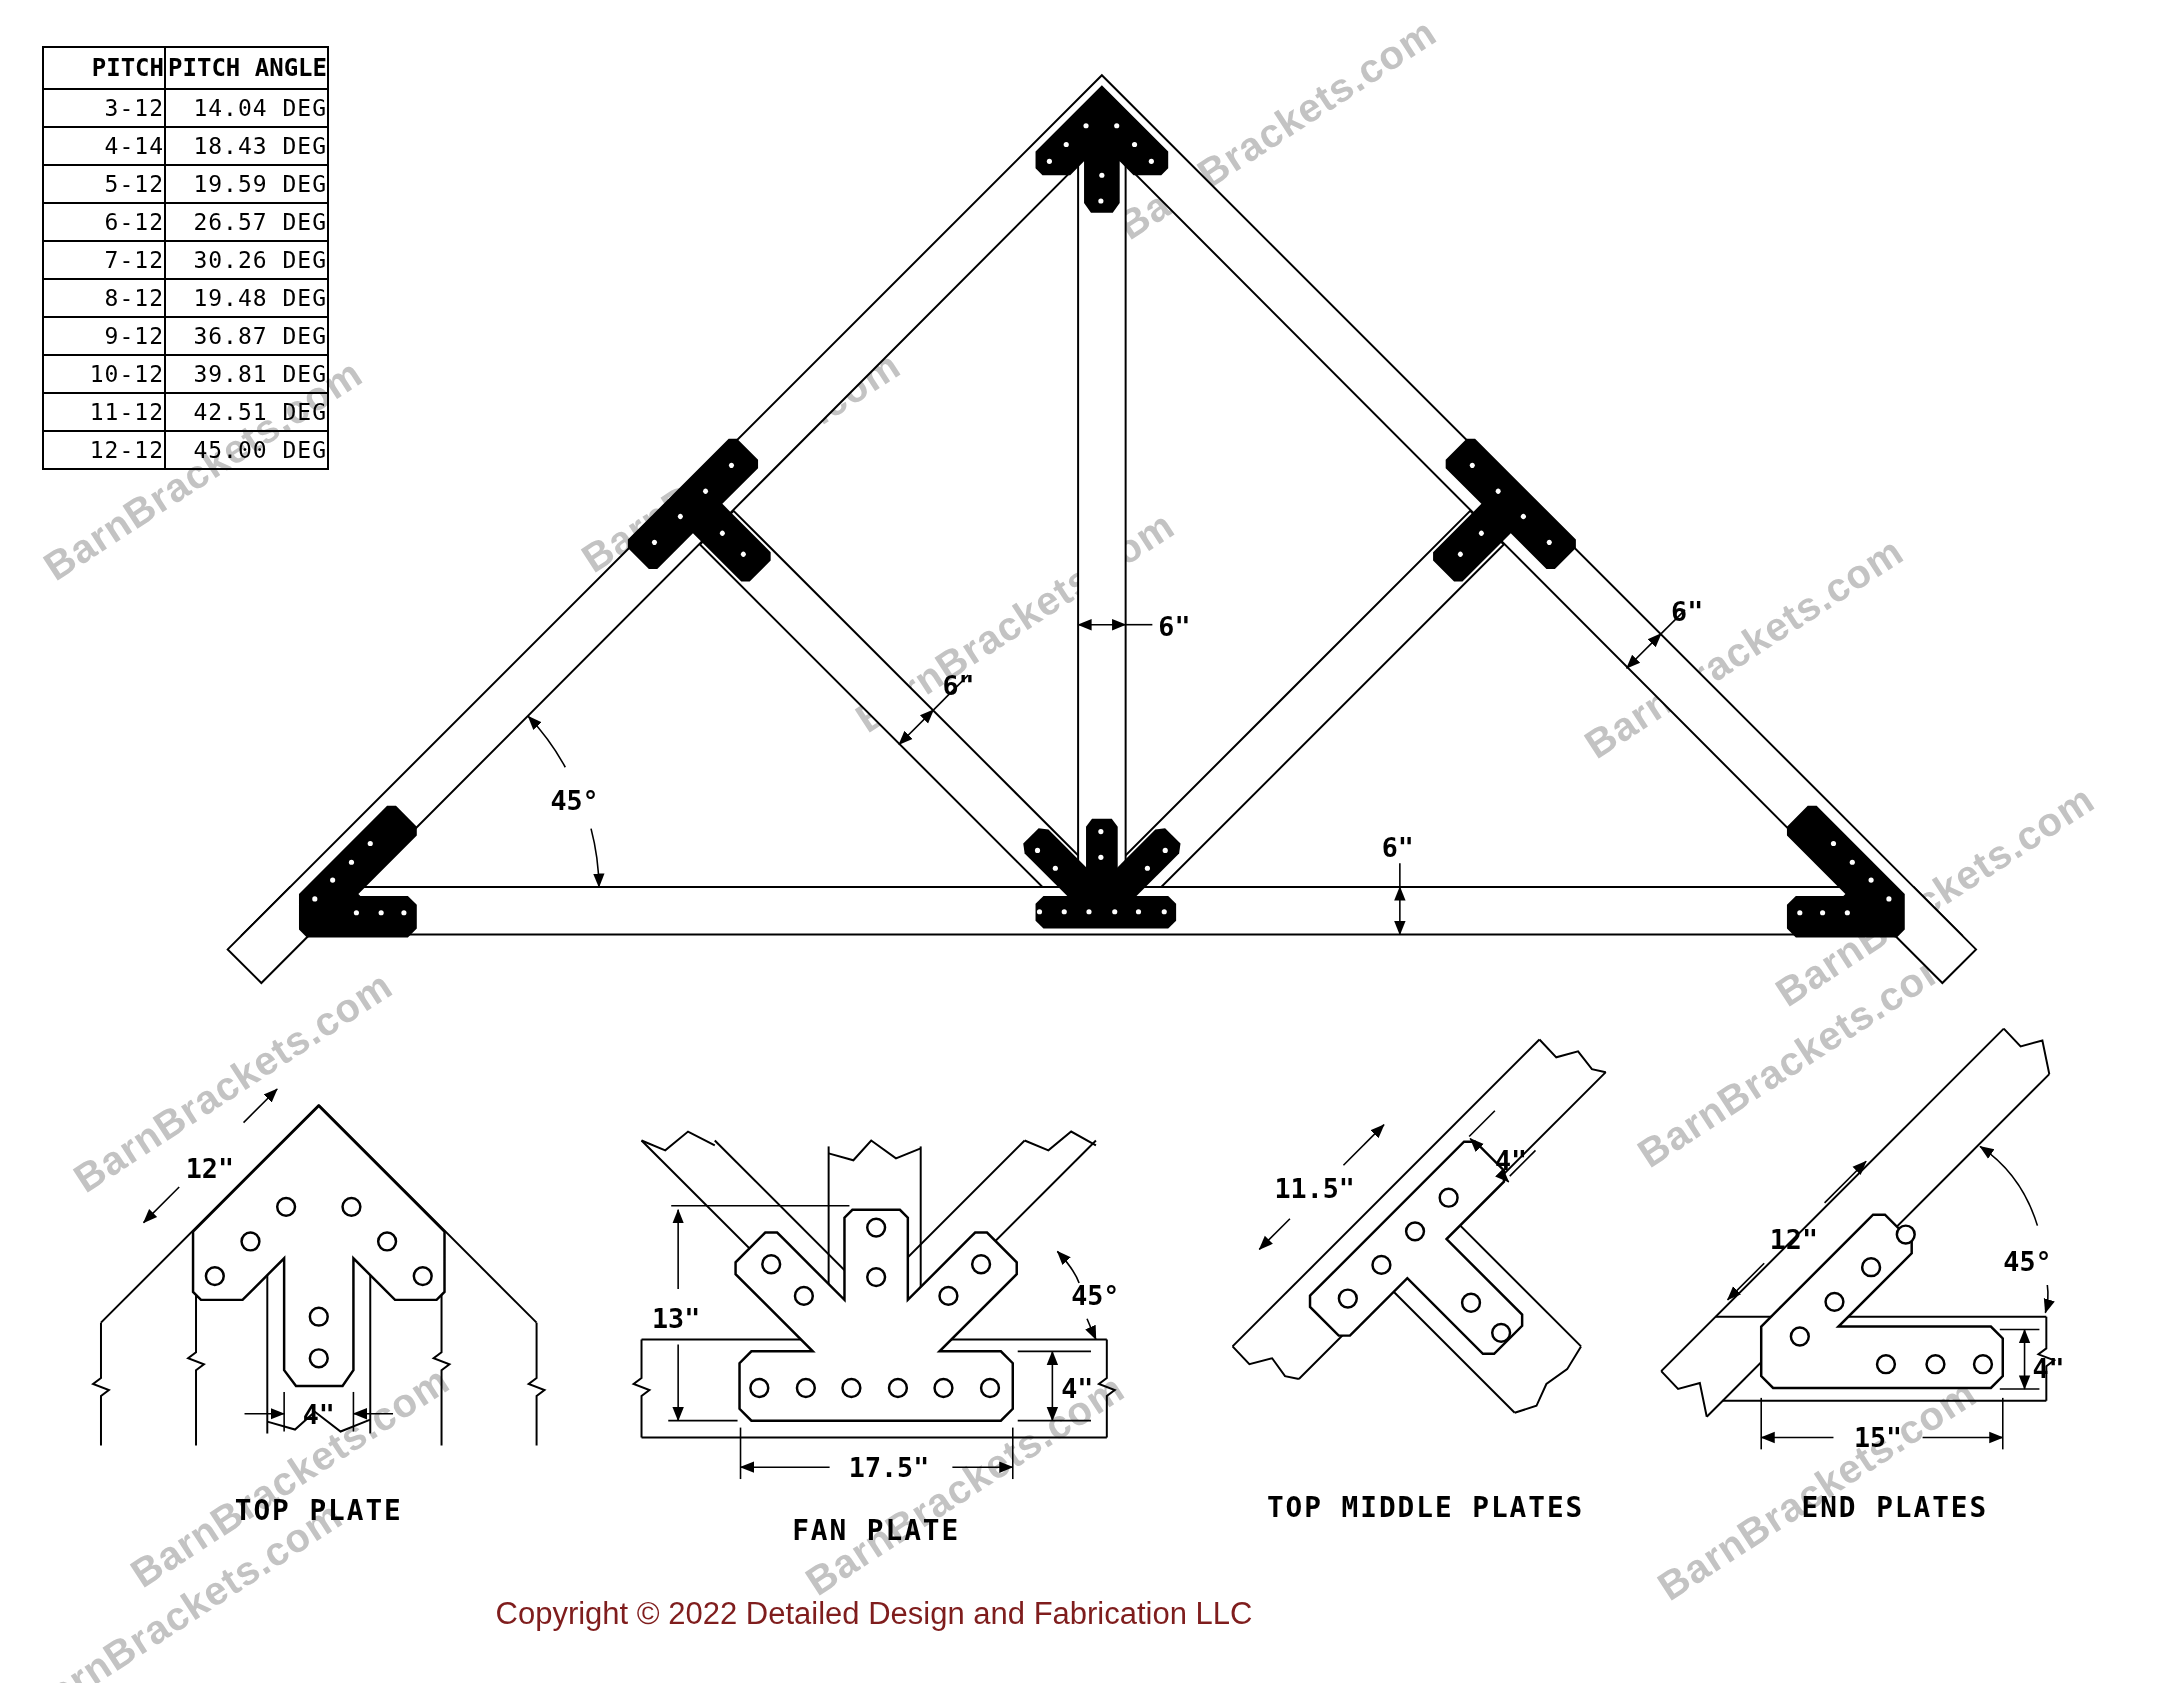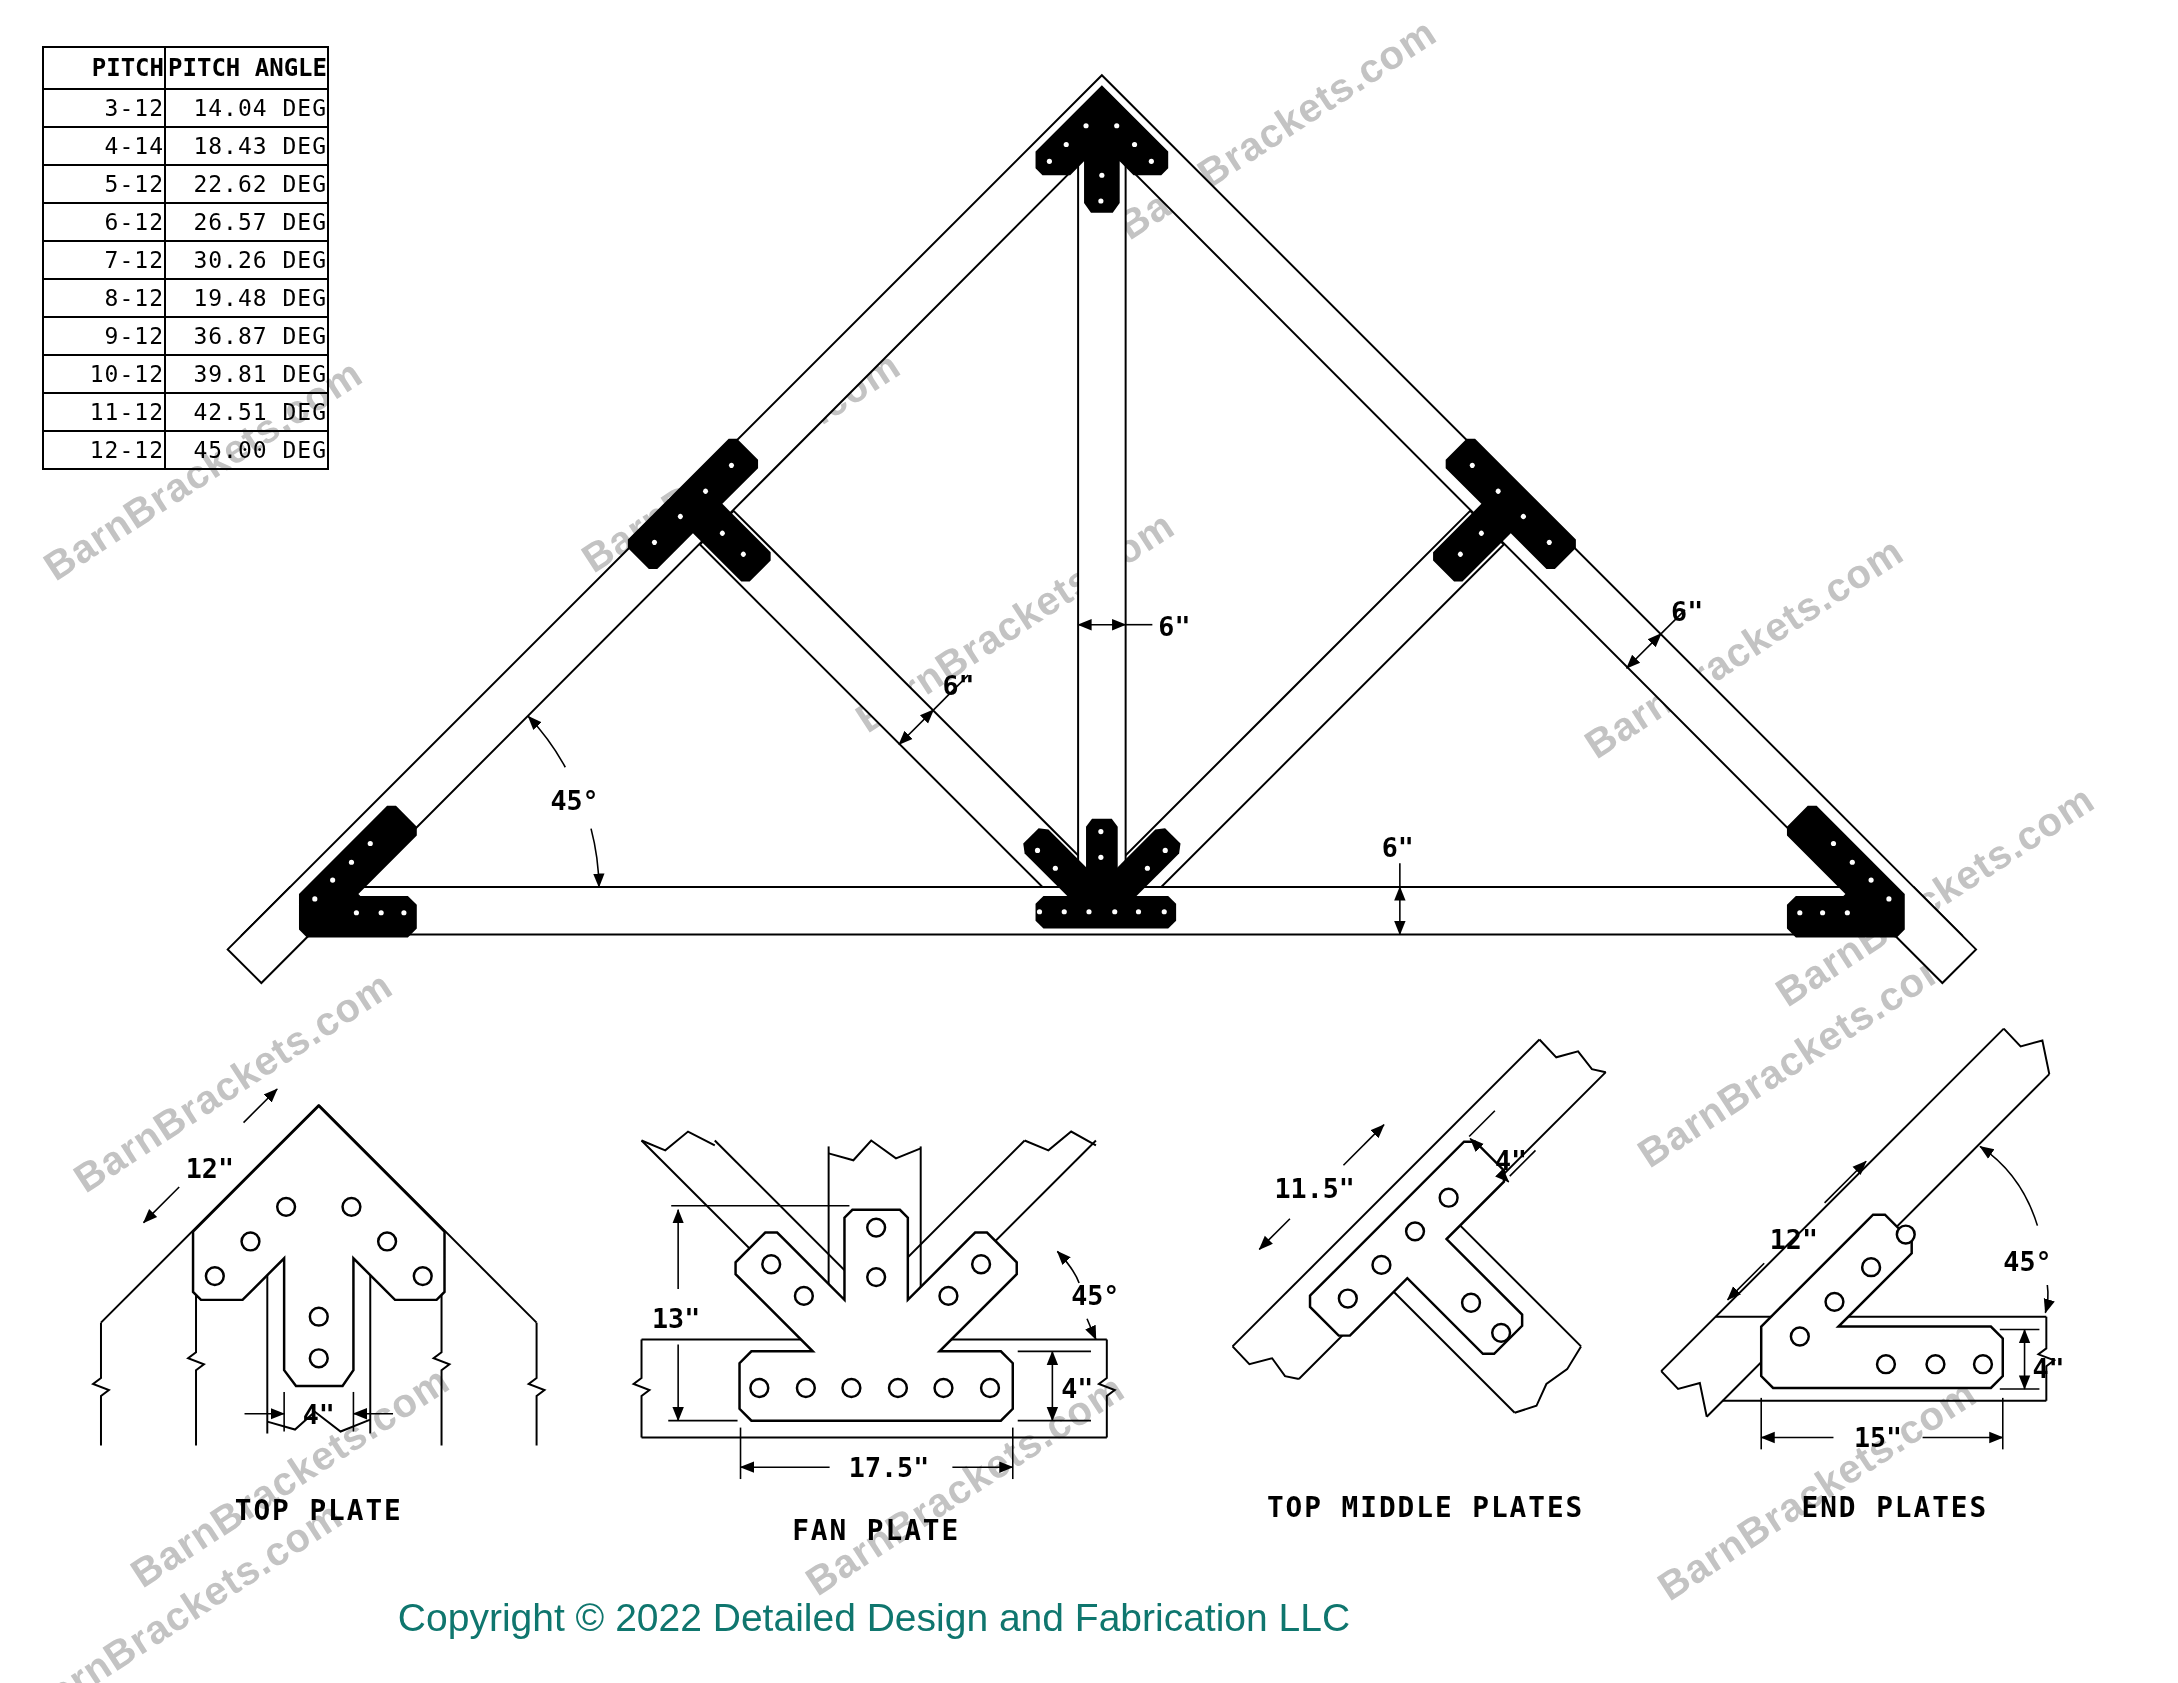--- a/index.html
+++ b/index.html
@@ -21,21 +21,21 @@
   .ln{stroke:#000;stroke-width:2;fill:none;}
   .timber{fill:#fff;stroke:#000;stroke-width:2;}
   .plate-b{fill:#000;stroke:none;}
   .plate-w{fill:#fff;stroke:#000;stroke-width:2.5;}
   .hole{fill:#fff;stroke:#000;stroke-width:2.5;}
   .dot{fill:#fff;stroke:none;}
   .dim{stroke:#000;stroke-width:1.6;fill:none;}
   .dim-t{font-family:"DejaVu Sans Mono",monospace;font-size:27px;font-weight:bold;fill:#000;}
   .title-t{font-family:"DejaVu Sans Mono",monospace;font-size:28px;font-weight:bold;fill:#000;letter-spacing:2px;}
   .copyright{position:absolute;top:1596px;left:0;width:1748px;text-align:center;
-      font-family:"Liberation Sans",sans-serif;font-size:39px;color:#0f766e;}
+      font-family:"Liberation Sans",sans-serif;font-size:31px;color:#7f1d1d;}
 </style>
 </head>
 <body>
 
 <div class="page">
 
   <div class="wm" style="left:1277px;top:129px;">BarnBrackets.com</div>
   <div class="wm" style="left:203px;top:470px;">BarnBrackets.com</div>
   <div class="wm" style="left:741px;top:462px;">BarnBrackets.com</div>
   <div class="wm" style="left:1015px;top:622px;">BarnBrackets.com</div>
@@ -57,21 +57,21 @@
     <tr>
           <td>3-12</td>
           <td>14.04 DEG</td>
         </tr>
     <tr>
           <td>4-14</td>
           <td>18.43 DEG</td>
         </tr>
     <tr>
           <td>5-12</td>
-          <td>22.62 DEG</td>
+          <td>19.59 DEG</td>
         </tr>
     <tr>
           <td>6-12</td>
           <td>26.57 DEG</td>
         </tr>
     <tr>
           <td>7-12</td>
           <td>30.26 DEG</td>
         </tr>
     <tr>

